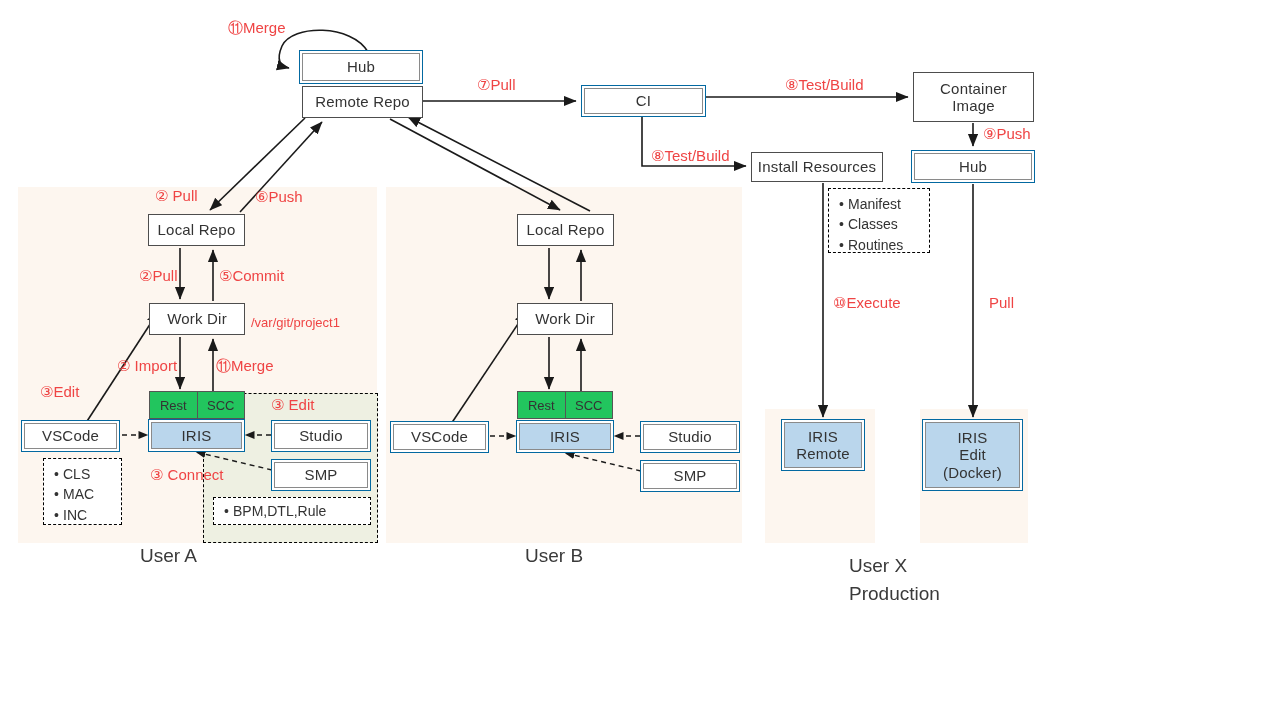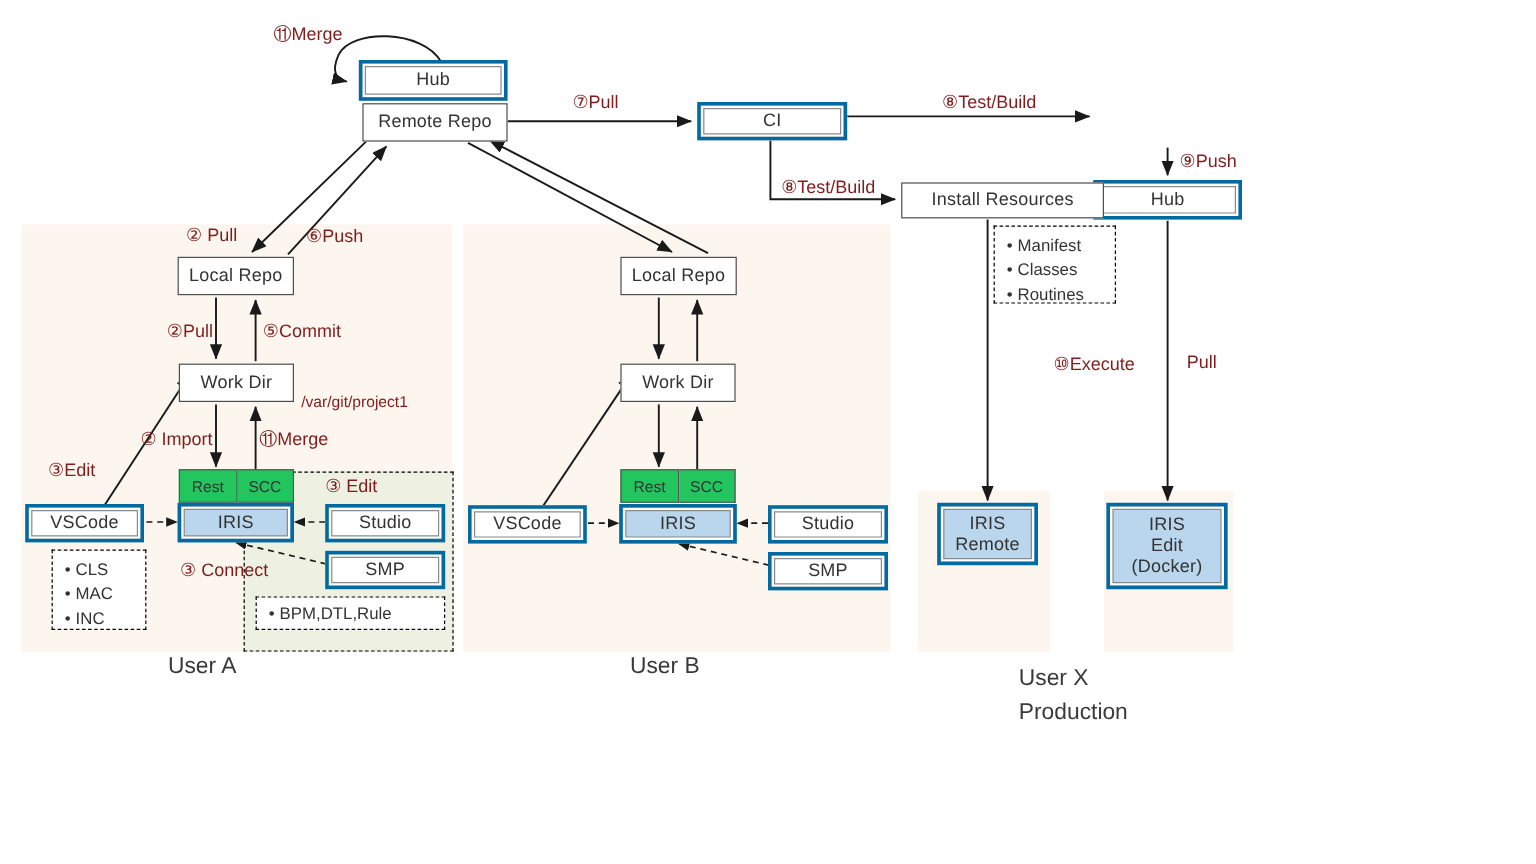--- a/index.html
+++ b/index.html
@@ -7,26 +7,26 @@
   #stage{position:relative;width:1280px;height:720px;}
 
   
   .panel{position:absolute;background:#fdf6ef;}
   .greenzone{position:absolute;background:#eef0e2;border:1px dashed #000;box-sizing:border-box;}
 
   
   .box{position:absolute;box-sizing:border-box;background:#ffffff;border:1px solid #4d4d4d;
        display:flex;align-items:center;justify-content:center;text-align:center;
        font-size:15px;line-height:1.15;letter-spacing:.2px;color:#333;}
-  .dbl{border:3px solid #0369a1;outline:none;box-shadow:0 0 0 2px #ffffff inset, 0 0 0 3px #8a8a8a inset;padding:3px;}
+  .dbl{border:1px solid #0369a1;outline:none;box-shadow:0 0 0 2px #ffffff inset, 0 0 0 3px #8a8a8a inset;padding:3px;}
   .blue{background:#bad6ec;}
   .blue.dbl{box-shadow:0 0 0 2px #ffffff inset, 0 0 0 3px #8a8a8a inset;}
 
   
-  .lbl{position:absolute;font-size:15px;color:#7f1d1d;white-space:nowrap;}
+  .lbl{position:absolute;font-size:15px;color:#ef4444;white-space:nowrap;}
   .lbl.small{font-size:13px;}
   .region-name{position:absolute;font-size:19px;color:#3a3a3a;white-space:nowrap;}
 
   
   .blist{position:absolute;box-sizing:border-box;border:1px dashed #000;background:#ffffff;
          padding:5px 6px 5px 6px;font-size:14px;color:#333;}
   .blist .bi{display:flex;align-items:baseline;line-height:1.45;}
   .blist .bdot{width:13px;display:inline-block;text-align:center;}
 
   svg.wires{position:absolute;left:0;top:0;width:1280px;height:720px;pointer-events:none;}
@@ -107,26 +107,30 @@
     </div>
 
   <div class="box" style="left:302px;top:86px;width:121px;height:32px;">
       <span>Remote Repo</span>
     </div>
 
   <div class="box dbl" style="left:581px;top:85px;width:125px;height:32px;">
       <span>CI</span>
     </div>
 
+  <div class="box" style="left:913px;top:72px;width:121px;height:50px;flex-direction:column;">
+     <span>Container</span>
+     <span>Image</span>
+  </div>
 
   <div class="box dbl" style="left:911px;top:150px;width:124px;height:33px;">
       <span>Hub</span>
     </div>
 
-  <div class="box" style="left:751px;top:152px;width:169px;height:30px;">
+  <div class="box" style="left:751px;top:152px;width:132px;height:30px;">
       <span>Install Resources</span>
     </div>
 
   <div class="blist" style="left:828px;top:188px;width:102px;height:65px;">
      <div class="bi">
         <span class="bdot">•</span>
         <span>Manifest</span>
       </div>
      <div class="bi">
         <span class="bdot">•</span>
@@ -136,37 +140,37 @@
         <span class="bdot">•</span>
         <span>Routines</span>
       </div>
   </div>
 
   <div class="lbl" style="left:228px;top:19px;">⑪Merge</div>
   <div class="lbl" style="left:477px;top:76px;">⑦Pull</div>
   <div class="lbl" style="left:785px;top:76px;">⑧Test/Build</div>
   <div class="lbl" style="left:651px;top:147px;">⑧Test/Build</div>
   <div class="lbl" style="left:983px;top:125px;">⑨Push</div>
-  <div class="lbl" style="left:878px;top:294px;">⑩Execute</div>
+  <div class="lbl" style="left:833px;top:294px;">⑩Execute</div>
   <div class="lbl" style="left:989px;top:294px;">Pull</div>
 
   <div class="lbl" style="left:155px;top:187px;">② Pull</div>
   <div class="lbl" style="left:255px;top:188px;">⑥Push</div>
 
   <div class="box" style="left:148px;top:214px;width:97px;height:32px;">
       <span>Local Repo</span>
     </div>
 
   <div class="lbl" style="left:139px;top:267px;">②Pull</div>
   <div class="lbl" style="left:219px;top:267px;">⑤Commit</div>
 
   <div class="box" style="left:149px;top:303px;width:96px;height:32px;">
       <span>Work Dir</span>
     </div>
-  <div class="lbl small" style="left:251px;top:327px;">/var/git/project1</div>
+  <div class="lbl small" style="left:251px;top:315px;">/var/git/project1</div>
 
   <div class="lbl" style="left:117px;top:357px;">② Import</div>
   <div class="lbl" style="left:216px;top:357px;">⑪Merge</div>
   <div class="lbl" style="left:40px;top:383px;">③Edit</div>
 
   <div class="split" style="left:149px;top:391px;width:96px;height:28px;">
      <div>Rest</div>
      <div>SCC</div>
   </div>
 

